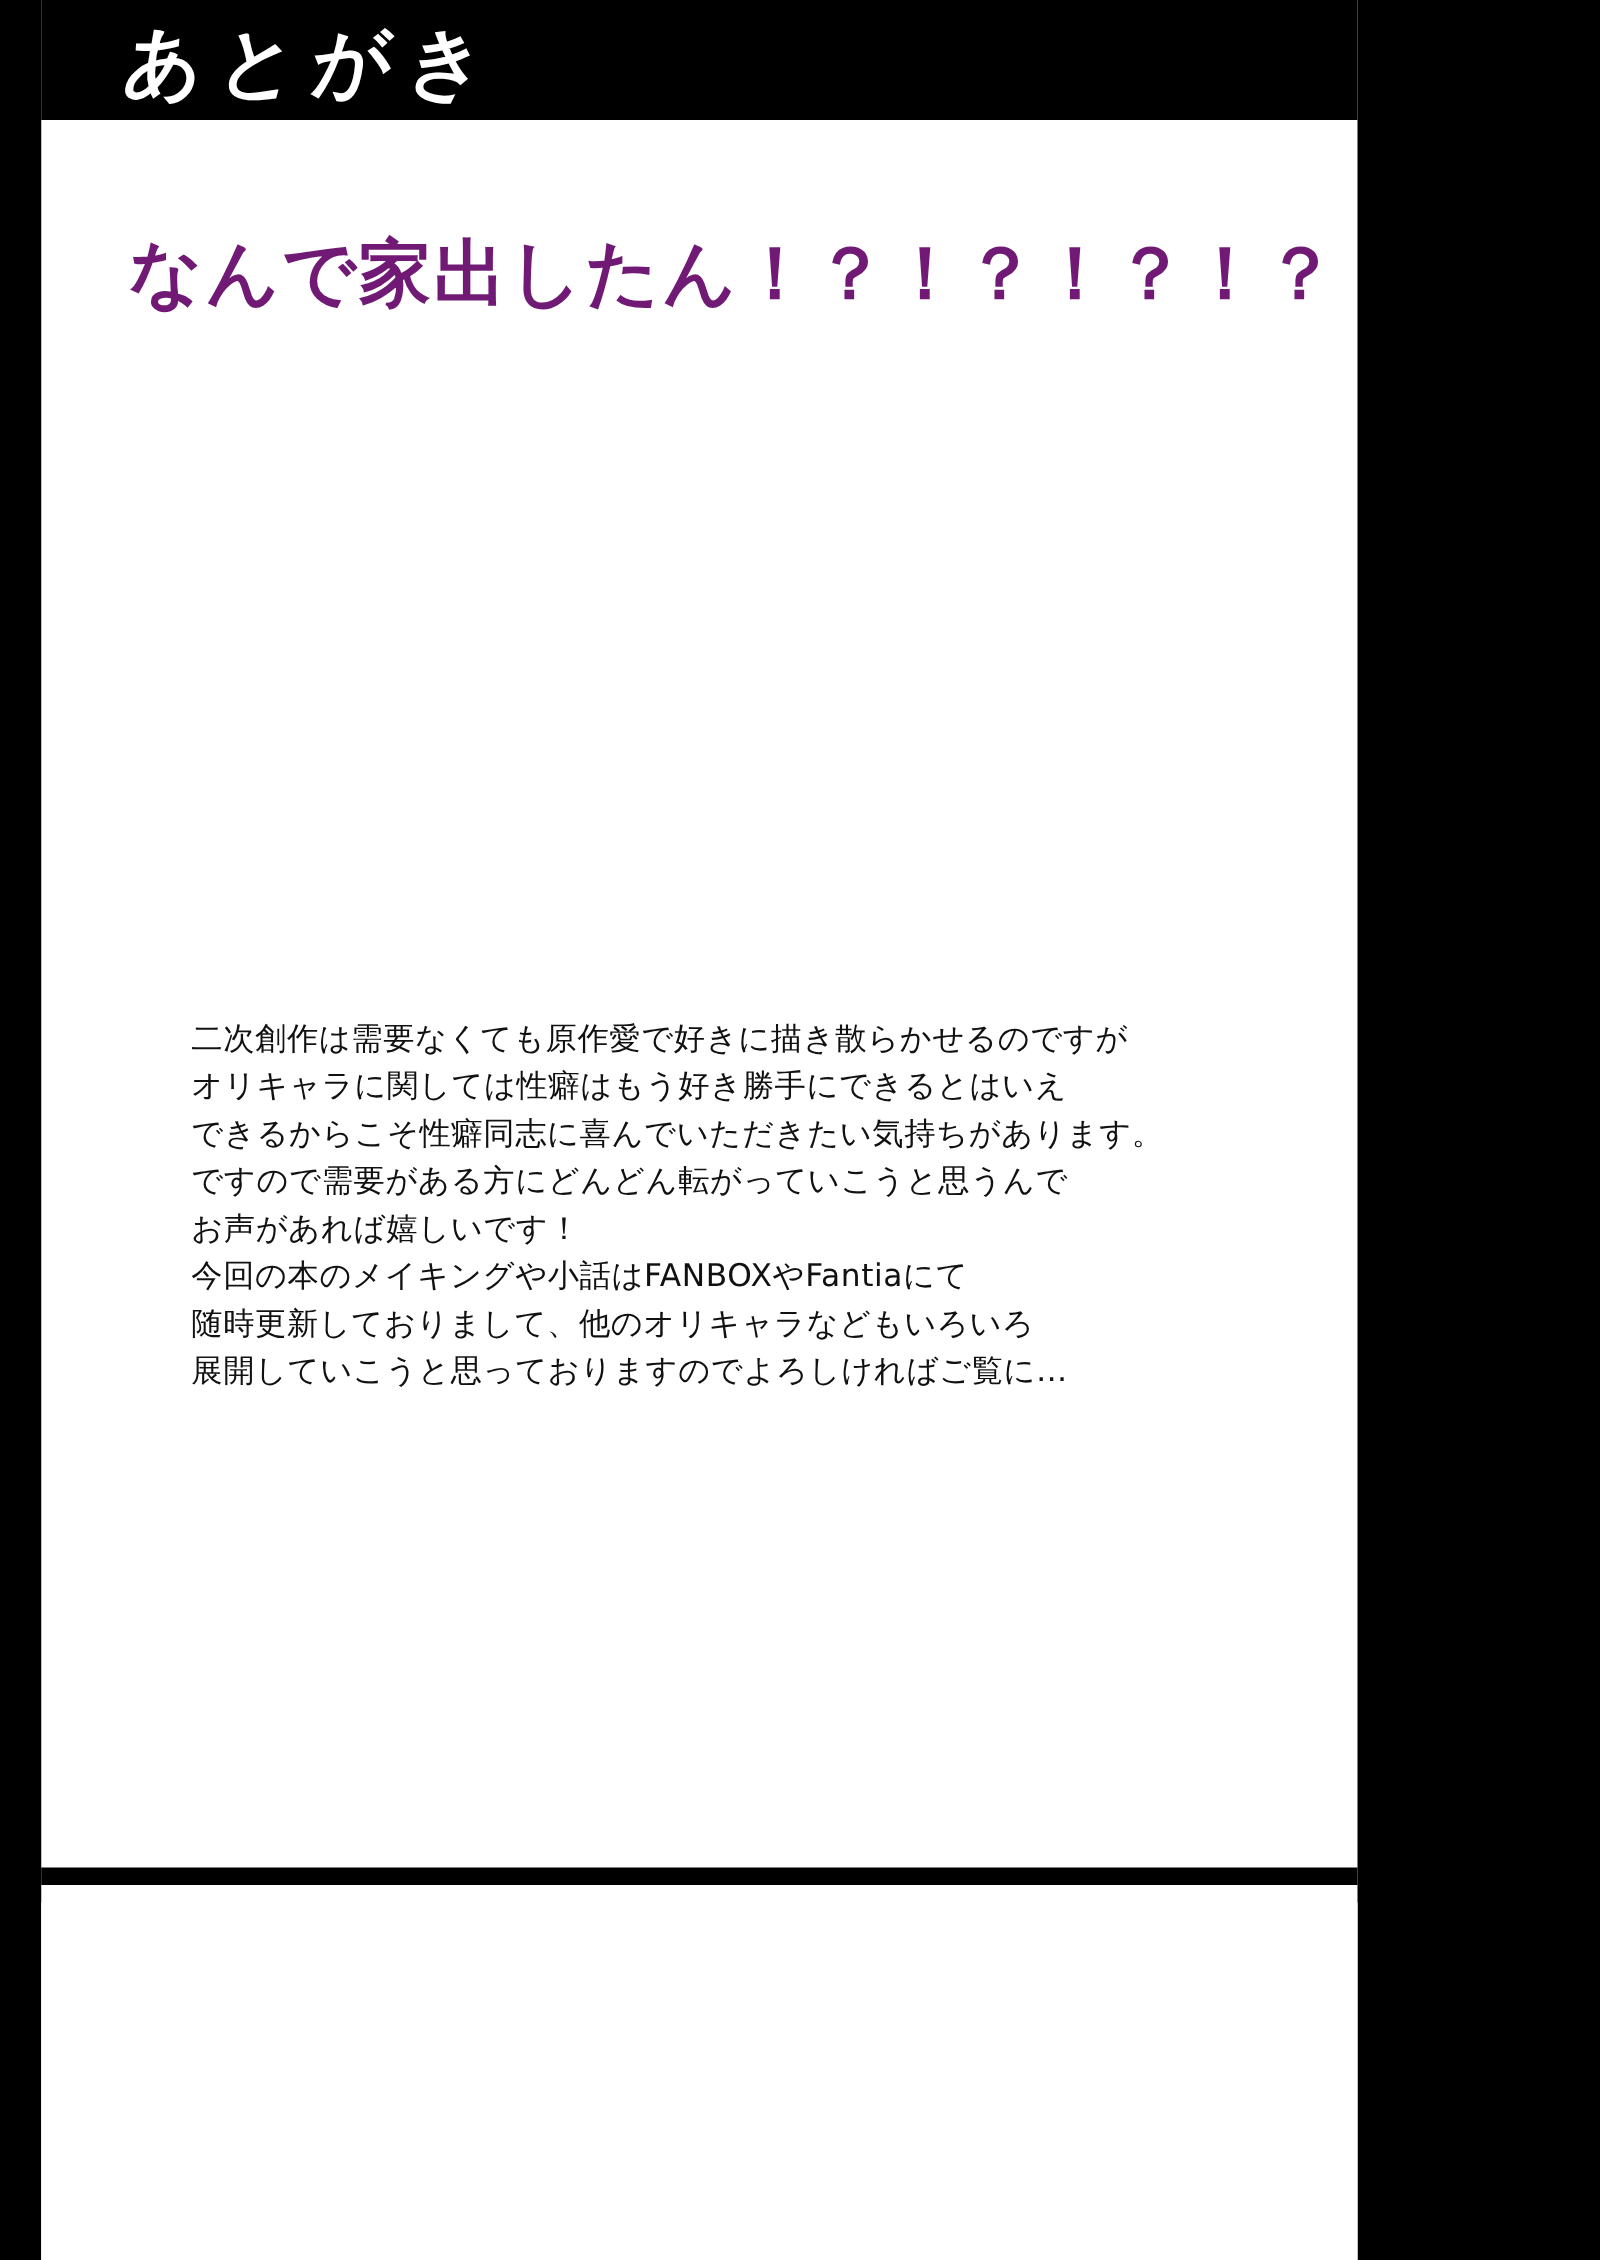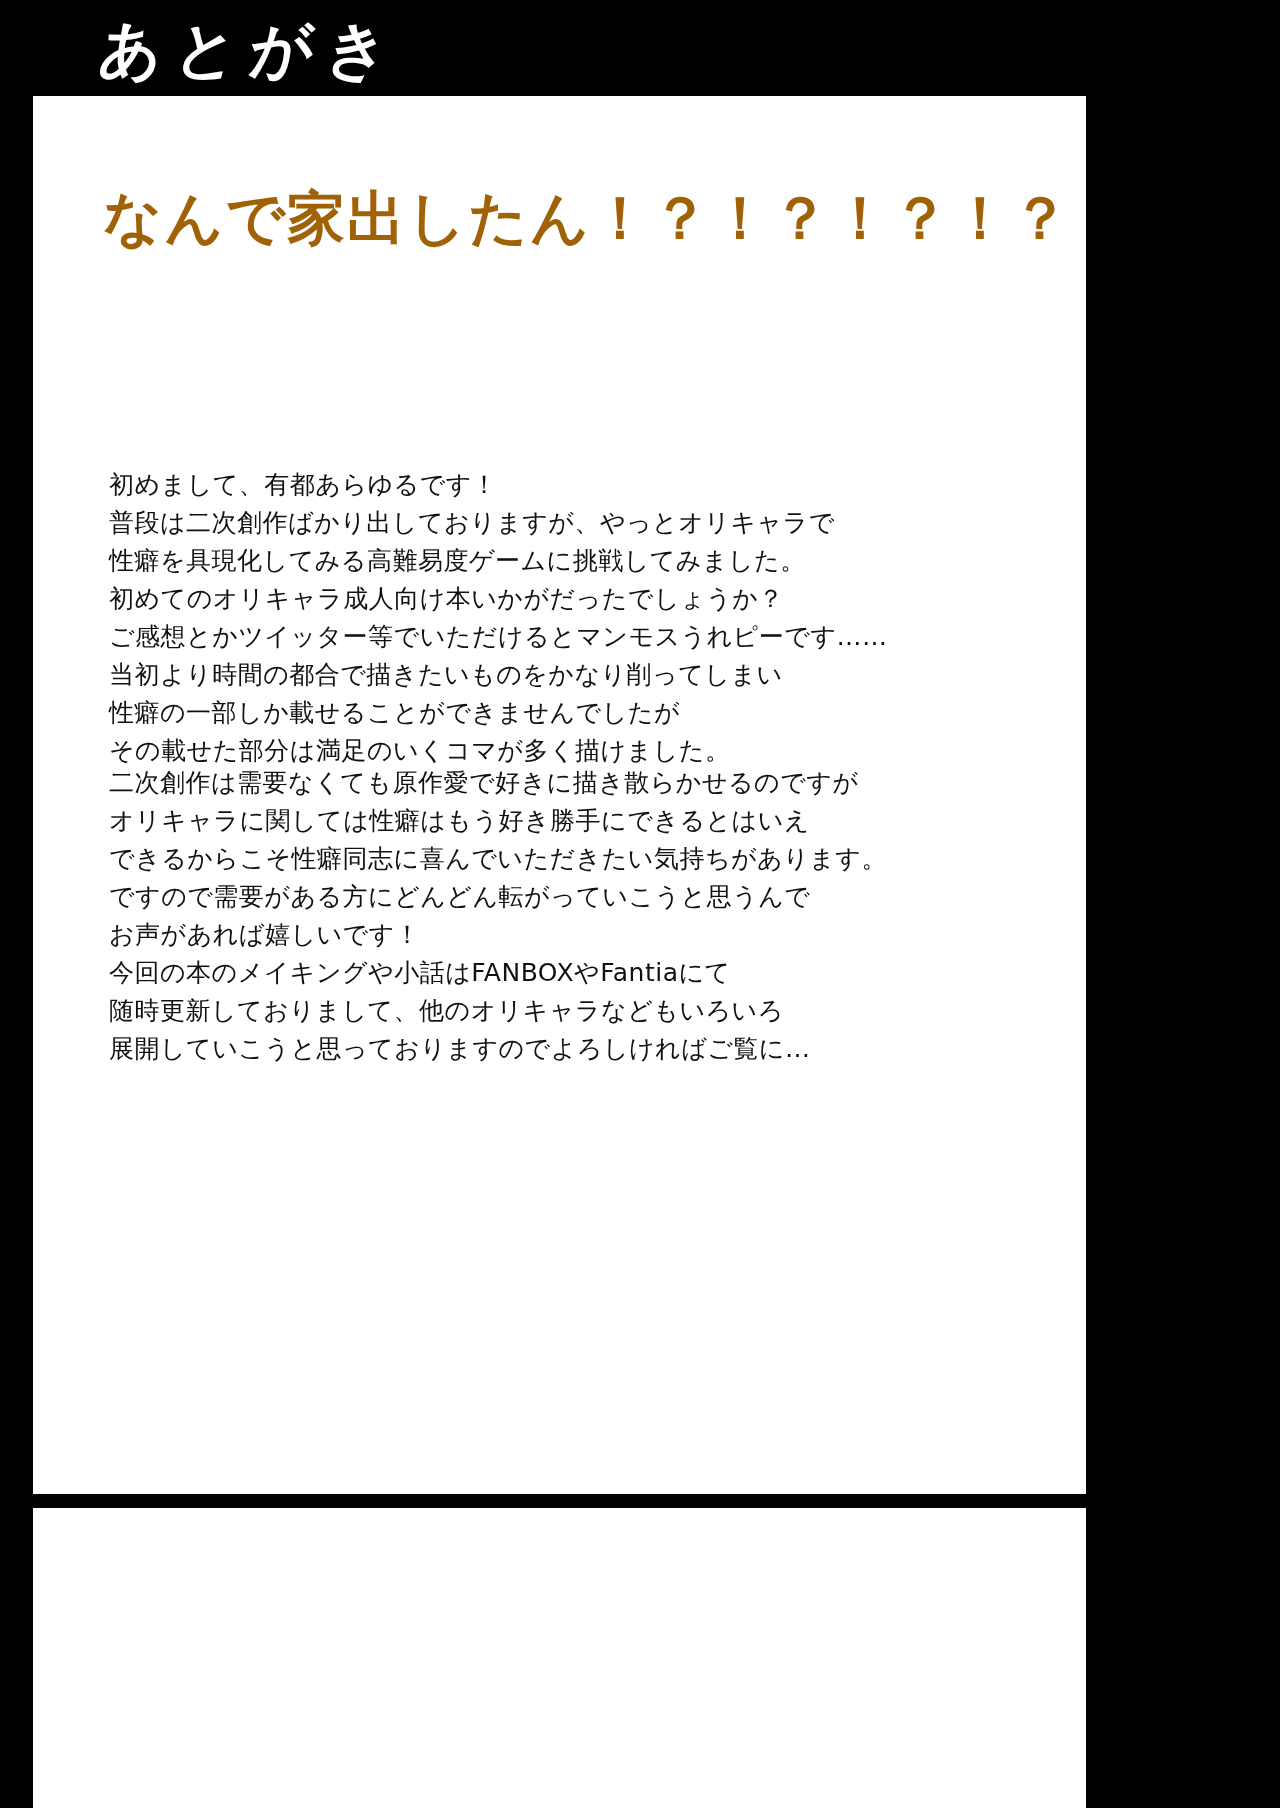--- a/index.html
+++ b/index.html
@@ -64,63 +64,55 @@
     bottom: 0;
     width: 1053px;
     height: 286px;
     background: #ffffff;
   }
   
   .headline {
     position: absolute;
     left: 70px;
     top: 180px;
-    color: #a16207;
+    color: #701a75;
     font-size: 58px;
     font-weight: bold;
     letter-spacing: 2px;
     white-space: nowrap;
     font-family: Liberation Mono, monospace;
   }
   
   .body-block {
     position: absolute;
     left: 76px;
     color: #111111;
     font-size: 25px;
     line-height: 38px;
     font-family: "DejaVu Sans", sans-serif;
     white-space: pre-line;
     letter-spacing: 0.5px;
   }
   #block-0 { top: 330px; }
   #block-1 { top: 466px; }
-  #block-2 { top: 764px; }
+  #block-2 { top: 812px; margin-left: 44px; }
 </style>
 </head>
 <body>
 
 <div class="page">
   <div class="paper">
 
     <div class="top-banner">
       <div class="banner-title">あとがき</div>
     </div>
 
     <div class="headline">なんで家出したん！？！？！？！？</div>
 
 
-    <div class="body-block" id="block-1">初めまして、有都あらゆるです！
-普段は二次創作ばかり出しておりますが、やっとオリキャラで
-性癖を具現化してみる高難易度ゲームに挑戦してみました。
-初めてのオリキャラ成人向け本いかがだったでしょうか？
-ご感想とかツイッター等でいただけるとマンモスうれピーです……
-当初より時間の都合で描きたいものをかなり削ってしまい
-性癖の一部しか載せることができませんでしたが
-その載せた部分は満足のいくコマが多く描けました。</div>
 
     <div class="body-block" id="block-2">二次創作は需要なくても原作愛で好きに描き散らかせるのですが
 オリキャラに関しては性癖はもう好き勝手にできるとはいえ
 できるからこそ性癖同志に喜んでいただきたい気持ちがあります。
 ですので需要がある方にどんどん転がっていこうと思うんで
 お声があれば嬉しいです！
 今回の本のメイキングや小話はFANBOXやFantiaにて
 随時更新しておりまして、他のオリキャラなどもいろいろ
 展開していこうと思っておりますのでよろしければご覧に…</div>
 

